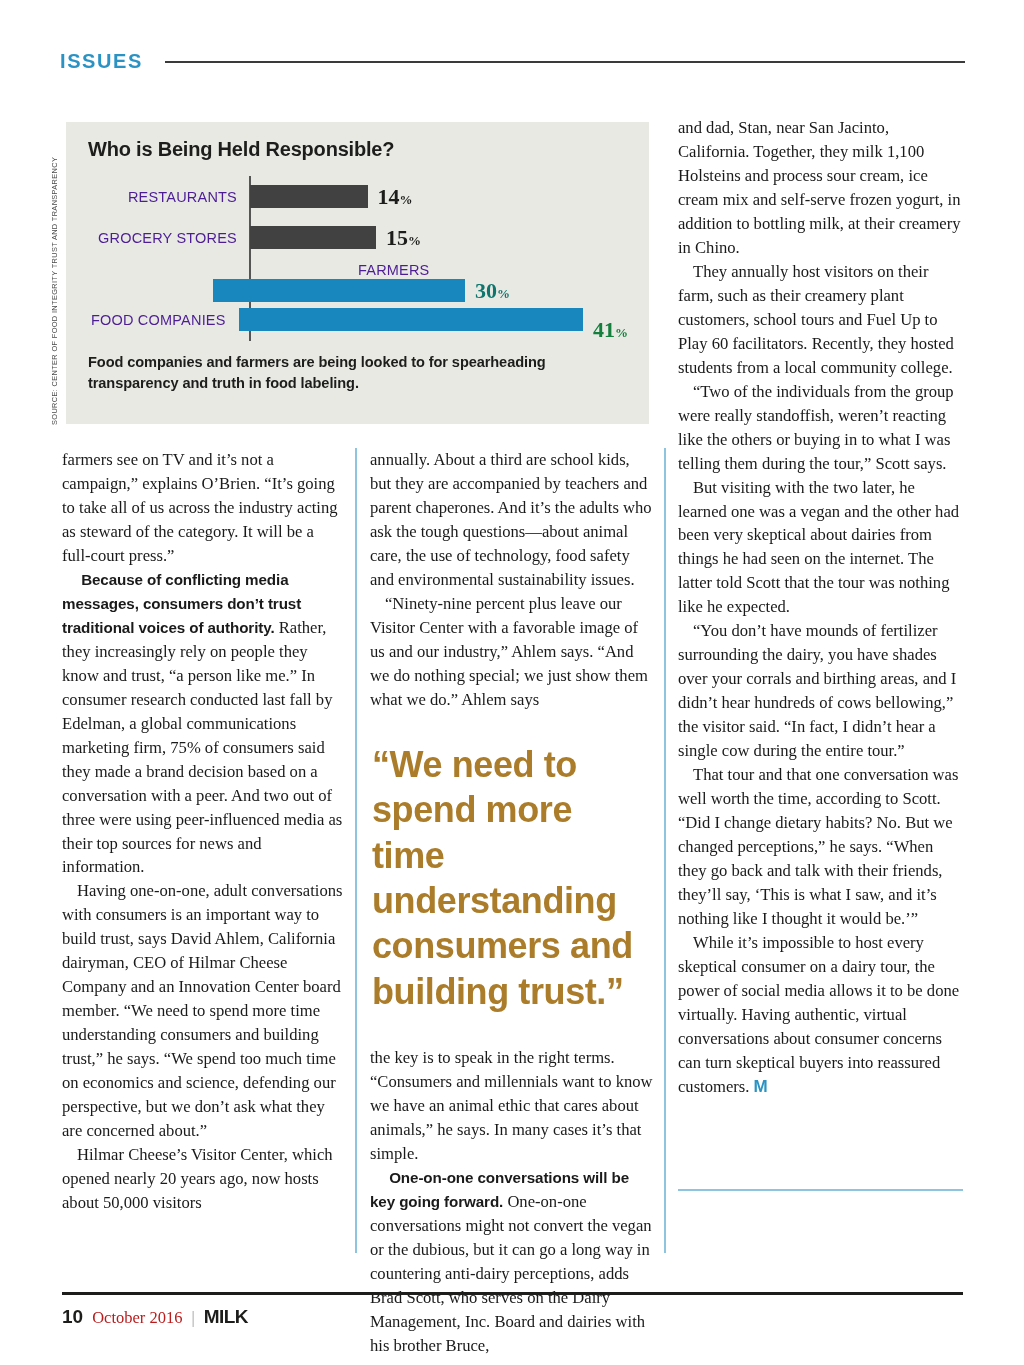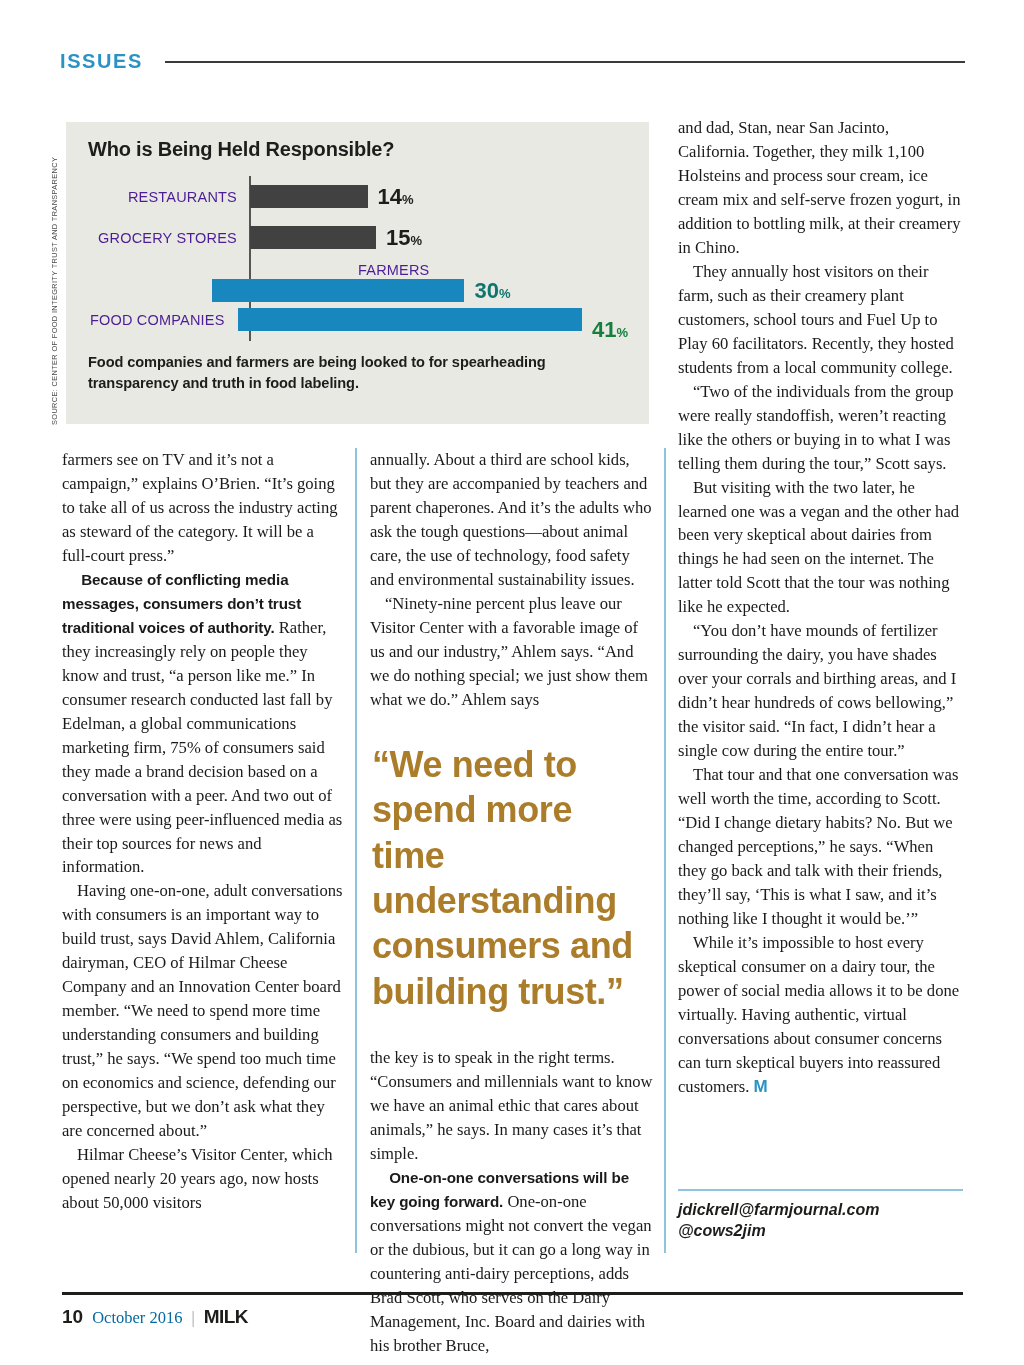--- a/index.html
+++ b/index.html
@@ -116,21 +116,21 @@
     flex: 1;
     height: 41px;
     display: flex;
     align-items: center;
     padding-left: 7px;
   }
   .bar {
     height: 23px;
   }
   .bar-value {
-    font-family: Liberation Sans, sans-serif;
+    font-family: Liberation Serif, serif;
     font-weight: bold;
     font-size: 22px;
     margin-left: 10px;
     white-space: nowrap;
     line-height: 1;
   }
   .bar-value .pct {
     font-size: 13px;
     font-weight: bold;
   }
@@ -242,21 +242,21 @@
   }
   .footer .pagenum {
     font-family: "Liberation Sans", sans-serif;
     font-weight: bold;
     font-size: 19px;
     color: #1d1d1b;
   }
   .footer .issue {
     font-family: "Liberation Serif", serif;
     font-size: 16.5px;
-    color: #0369a1;
+    color: #b91c1c;
   }
   .footer .sep {
     color: #9a9a9a;
     font-size: 16px;
   }
   .footer .brand {
     font-family: "Liberation Sans", sans-serif;
     font-weight: bold;
     font-size: 19px;
     letter-spacing: -0.5px;
@@ -341,24 +341,20 @@
     <p class="noindent">and dad, Stan, near San Jacinto, California. Together, they milk 1,100 Holsteins and process sour cream, ice cream mix and self-serve frozen yogurt, in addition to bottling milk, at their creamery in Chino.</p>
     <p>They annually host visitors on their farm, such as their creamery plant customers, school tours and Fuel Up to Play 60 facilitators. Recently, they hosted students from a local community college.</p>
     <p>“Two of the individuals from the group were really standoffish, weren’t reacting like the others or buying in to what I was telling them during the tour,” Scott says.</p>
     <p>But visiting with the two later, he learned one was a vegan and the other had been very skeptical about dairies from things he had seen on the internet. The latter told Scott that the tour was nothing like he expected.</p>
     <p>“You don’t have mounds of fertilizer surrounding the dairy, you have shades over your corrals and birthing areas, and I didn’t hear hundreds of cows bellowing,” the visitor said. “In fact, I didn’t hear a single cow during the entire tour.”</p>
     <p>That tour and that one conversation was well worth the time, according to Scott. “Did I change dietary habits? No. But we changed perceptions,” he says. “When they go back and talk with their friends, they’ll say, ‘This is what I saw, and it’s nothing like I thought it would be.’”</p>
     <p><span>While it’s impossible to host every skeptical consumer on a dairy tour, the power of social media allows it to be done virtually. Having authentic, virtual conversations about consumer concerns can turn skeptical buyers into reassured customers. </span><span class="endmark">M</span></p>
   </div>
 
   <div class="contact-rule"></div>
-  <div class="contact">
-    <div>jdickrell@farmjournal.com</div>
-    <div>@cows2jim</div>
-  </div>
 
   <div class="footer-rule"></div>
   <div class="footer">
     <span class="pagenum">10</span>
     <span class="issue">October 2016</span>
     <span class="sep">|</span>
     <span class="brand">MILK</span>
   </div>
 
 </div>

